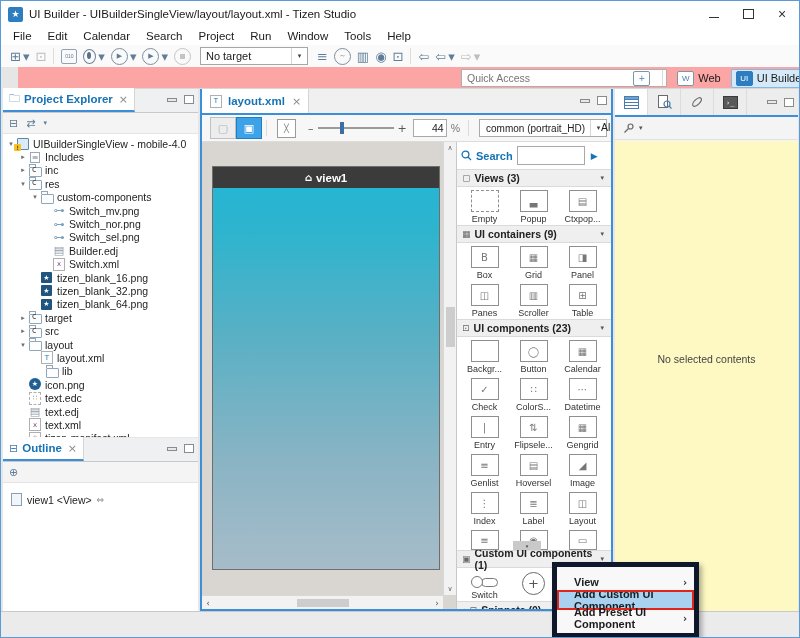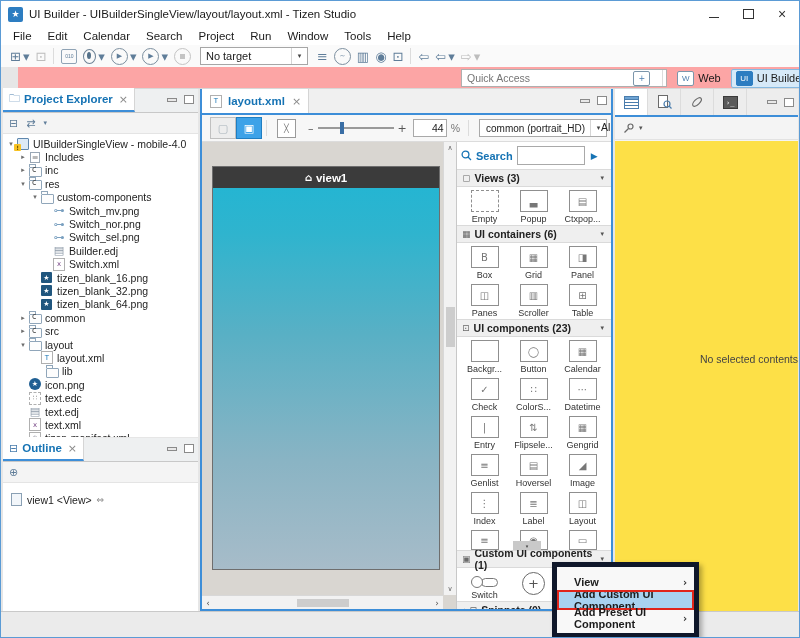--- a/index.html
+++ b/index.html
@@ -137,21 +137,21 @@
   .sw::after{content:"";position:absolute;right:0;top:1.5px;width:15px;height:7px;border:1.4px solid #777;border-radius:5px;}
   .addbtn{width:21px;height:21px;border:1.2px solid #6a6a6a;border-radius:50%;display:flex;align-items:center;justify-content:center;font-size:13px;color:#555;margin-top:1px;}
   .snip{margin-top:auto;border-bottom:none;}
   
   .rpanel{position:absolute;left:614px;top:88px;width:183px;height:522px;background:#f4f4f4;}
   .rtabs{height:28px;background:#ededed;border-bottom:2px solid #3d8ed8;display:flex;align-items:center;box-sizing:border-box;}
   .rtab{width:32px;height:26px;display:flex;align-items:center;justify-content:center;border-right:1px solid #dcdcdc;}
   .rtab.sel{background:#fff;}
   .pinrow{height:22px;display:flex;align-items:center;padding-left:8px;border-bottom:1px solid #e2e2e2;background:#f4f4f4;}
   .pinrow .dd{margin-left:4px;}
-  .rbody{position:absolute;left:0;top:52px;right:0;bottom:0;background:#fde047;text-align:right;}
+  .rbody{position:absolute;left:0;top:52px;right:0;bottom:0;background:#fef9c3;text-align:center;}
   .rempty{margin-top:212px;font-size:10.5px;color:#444;}
   
   .statusbar{position:absolute;left:0;top:610px;width:798px;height:26px;background:#ebebeb;border-top:1px solid #c9c9c9;box-sizing:border-box;}
   
   .cmenu{position:absolute;left:551px;top:561px;width:147px;background:#f8f8f8;border:5px solid #0f172a;box-shadow:3px 3px 5px rgba(0,0,0,.3);padding:6px 0;z-index:50;box-sizing:border-box;}
   .cmitem{height:18px;display:flex;align-items:center;padding:0 7px 0 17px;font-size:11px;font-weight:bold;color:#1c1c1c;position:relative;}
   .cmitem.hl{background:#a8d2f0;}
   .cmitem .sub{margin-left:auto;font-size:10px;color:#333;font-family:"DejaVu Sans",sans-serif;}
   .redbox{position:absolute;left:0px;right:0px;top:-1px;bottom:-1px;border:2px solid #e0251b;pointer-events:none;}
   svg{display:block;}
@@ -360,21 +360,21 @@
         <div class="trow" style="padding-left: 27px;">
           <span class="tarr"></span>
           <span class="ti tizen"></span>
           <span class="tlabel">tizen_blank_64.png</span>
         </div>
         <div class="trow" style="padding-left: 15px;">
           <span class="tarr">▸</span>
           <span class="ti cfolder">
             <i>c</i>
           </span>
-          <span class="tlabel">common</span>
+          <span class="tlabel">target</span>
         </div>
         <div class="trow" style="padding-left: 15px;">
           <span class="tarr">▸</span>
           <span class="ti cfolder">
             <i>c</i>
           </span>
           <span class="tlabel">src</span>
         </div>
         <div class="trow" style="padding-left: 15px;">
           <span class="tarr">▾</span>
@@ -519,21 +519,21 @@
                 <span class="pbox">▃</span>
                 <span class="plabel">Popup</span>
               </div>
               <div class="pitem">
                 <span class="pbox">▤</span>
                 <span class="plabel">Ctxpop...</span>
               </div>
             </div>
             <div class="shead">
               <span class="hico">▦</span>
-              <span class="hlabel">UI containers (6)</span>
+              <span class="hlabel">UI containers (9)</span>
               <span class="hdd">▾</span>
             </div>
             <div class="prow">
               <div class="pitem">
                 <span class="pbox">B</span>
                 <span class="plabel">Box</span>
               </div>
               <div class="pitem">
                 <span class="pbox">▦</span>
                 <span class="plabel">Grid</span>

